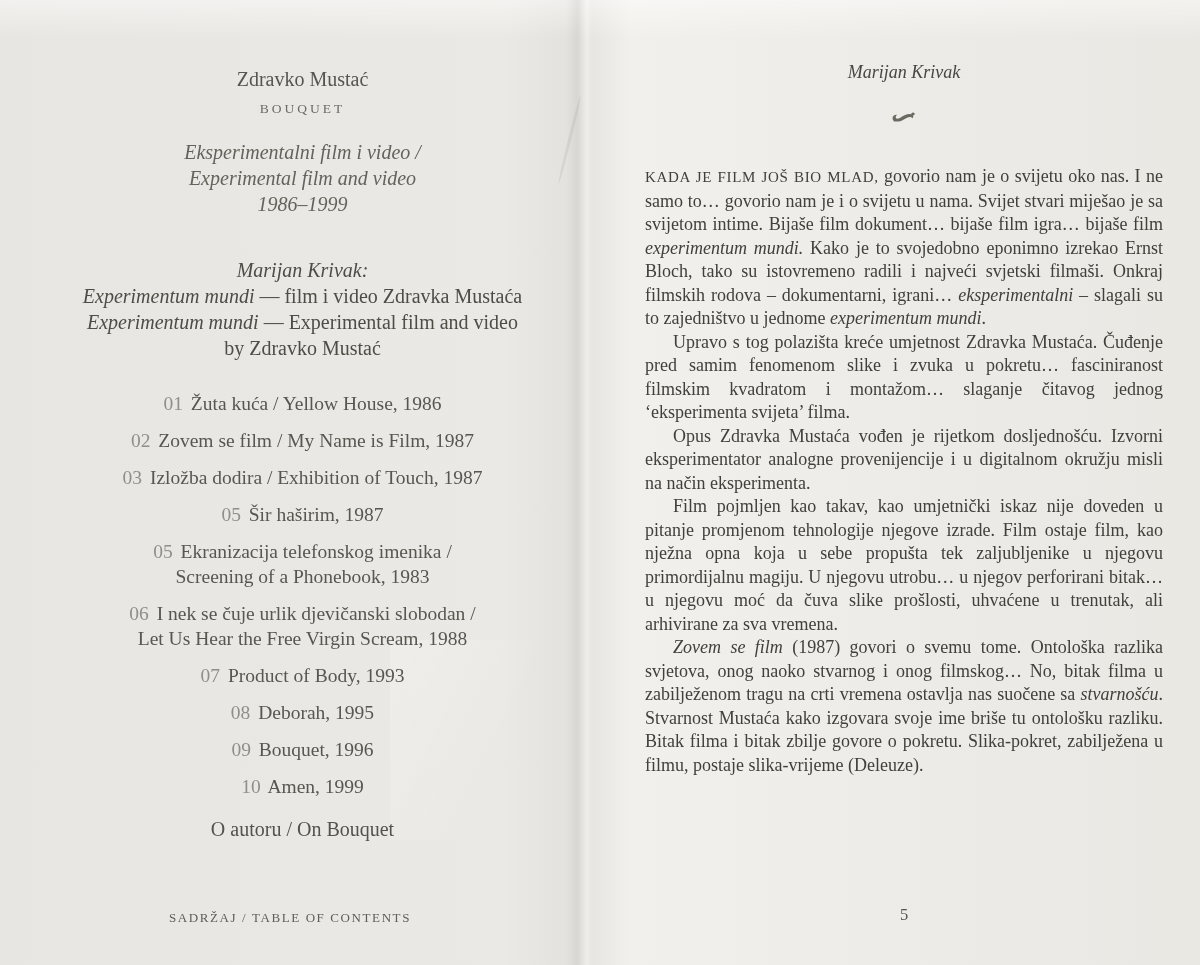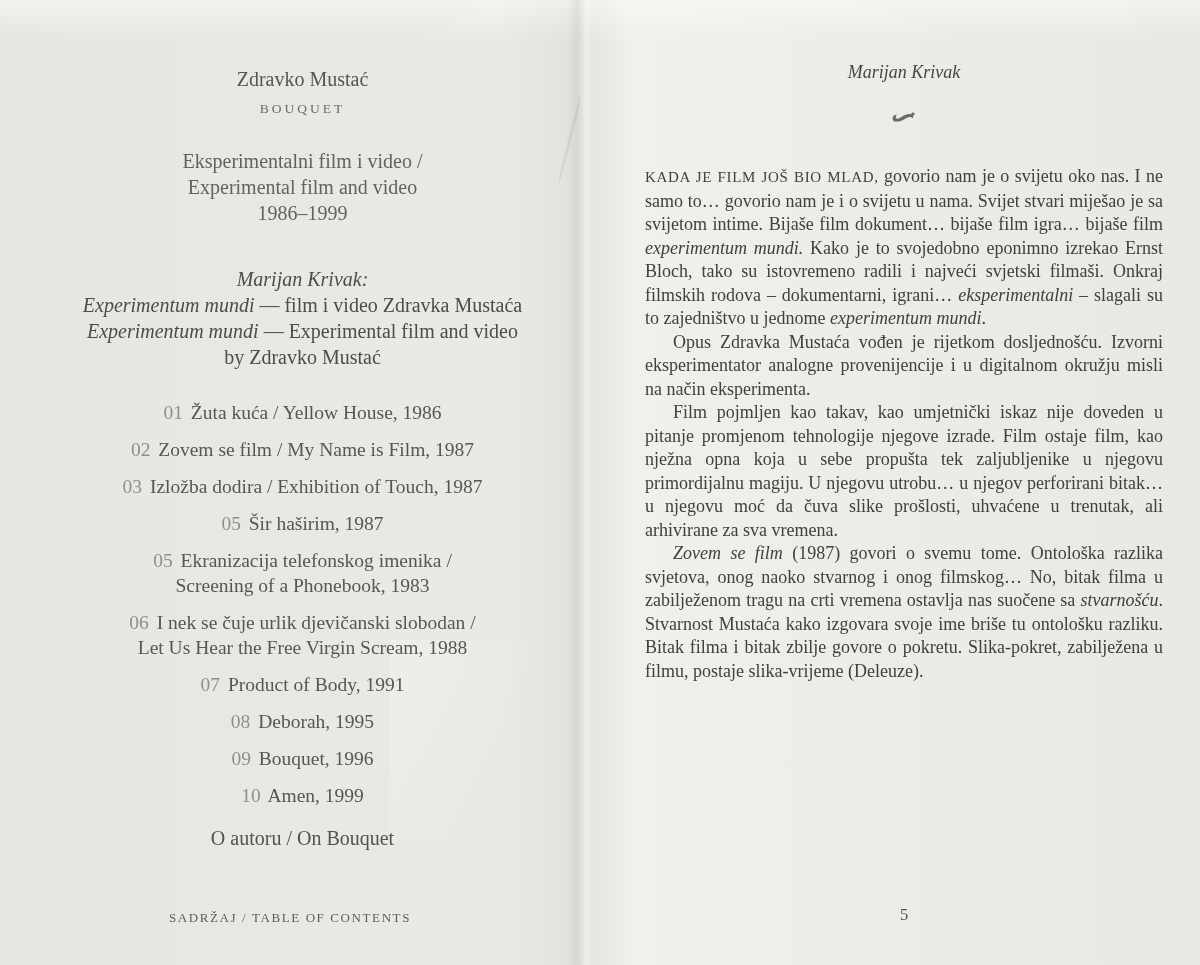--- a/index.html
+++ b/index.html
@@ -15,21 +15,21 @@
       linear-gradient(90deg,#e7e6e2 0%,#eae9e5 42%,#e2e1dd 48%,#f1f0ec 52.5%,#ecebe7 78%,#e9e8e3 100%);
   }
   .gutter{
     position:absolute;left:566px;top:0;width:26px;height:965px;
     background:linear-gradient(90deg,rgba(120,118,110,0) 0%,rgba(120,118,110,.10) 45%,rgba(255,255,255,.35) 80%,rgba(255,255,255,0) 100%);
   }
   
   .left-col{position:absolute;left:30px;top:68px;width:545px;text-align:center;color:#5d5d55;}
   .book-author{font-size:20px;color:#56564f;}
   .book-title{font-size:13.5px;letter-spacing:3px;margin-top:10px;color:#6b6b62;}
-  .subtitle{margin-top:31px;font-size:20px;line-height:26px;color:#63635b;}
+  .subtitle{margin-top:22px;font-size:20px;line-height:26px;color:#63635b;font-style:italic;}
   .essay-heading{margin-top:40px;font-size:20px;line-height:26px;color:#4d4d46;}
   .italic{font-style:italic;}
   .section-heading{margin-top:44px;font-size:14.5px;letter-spacing:1.3px;color:#65655d;}
   .film-list{margin-top:30px;}
   .film-item{font-size:19.5px;line-height:25px;margin-bottom:12px;color:#57564f;}
   .film-num{color:#8f8f88;padding-right:3px;text-align:right;}
   .about{margin-top:19px;font-size:20px;color:#53534c;}
   .toc-footer{
     position:absolute;left:30px;top:910px;width:520px;text-align:center;
     font-size:13px;letter-spacing:1.6px;color:#5e5e57;
@@ -80,21 +80,21 @@
     </div>
 
 
     <div class="film-list">
         <div class="film-item"><span class="film-num">01</span><span> Žuta kuća / Yellow House, 1986</span></div>
         <div class="film-item"><span class="film-num">02</span><span> Zovem se film / My Name is Film, 1987</span></div>
         <div class="film-item"><span class="film-num">03</span><span> Izložba dodira / Exhibition of Touch, 1987</span></div>
         <div class="film-item"><span class="film-num">05</span><span> Šir haširim, 1987</span></div>
         <div class="film-item"><span class="film-num">05</span><span> Ekranizacija telefonskog imenika /</span><br><span>Screening of a Phonebook, 1983</span></div>
         <div class="film-item"><span class="film-num">06</span><span> I nek se čuje urlik djevičanski slobodan /</span><br><span>Let Us Hear the Free Virgin Scream, 1988</span></div>
-        <div class="film-item"><span class="film-num">07</span><span> Product of Body, 1991</span></div>
+        <div class="film-item"><span class="film-num">07</span><span> Product of Body, 1993</span></div>
         <div class="film-item"><span class="film-num">08</span><span> Deborah, 1995</span></div>
         <div class="film-item"><span class="film-num">09</span><span> Bouquet, 1996</span></div>
         <div class="film-item"><span class="film-num">10</span><span> Amen, 1999</span></div>
       </div>
 
     <div class="about">O autoru / On Bouquet</div>
   </div>
 
   <div class="toc-footer">SADRŽAJ / TABLE OF CONTENTS</div>
 
@@ -103,20 +103,21 @@
 
 
     <div class="ornament-row">
       <svg width="30" height="20" viewBox="0 0 40 24" aria-hidden="true">
         <path d="M6,17 c-3,-4 0,-9 5,-8 c-2,1 -3,4 -1,5 c2,1 5,-1 8,-3 c4,-2.5 8,-4 12,-2.5 c3,1 3,4 1,5 c-1,-2 -4,-2 -7,-0.5 c-4,2 -8,5 -12,5 c-3,0 -5,0.5 -6,-1 z M30,7 c1,-1.5 3,-1.5 4,0 c1,1.5 -0.5,3 -2,3 c-1.5,0 -3,-1.5 -2,-3 z" fill="#6b6a61"></path>
       </svg>
     </div>
 
     <div class="essay-body">
         <p><span class="sc">KADA JE FILM JOŠ BIO MLAD,</span><span> govorio nam je o svijetu oko nas. I ne samo to… govorio nam je i o svijetu u nama. Svijet stvari miješao je sa svijetom intime. Bijaše film dokument… bijaše film igra… bijaše film </span><span class="i">experimentum mundi.</span><span> Kako je to svojedobno eponimno izrekao Ernst Bloch, tako su istovremeno radili i najveći svjetski filmaši. Onkraj filmskih rodova – dokumentarni, igrani… </span><span class="i">eksperimentalni</span><span> – slagali su to zajedništvo u jednome </span><span class="i">experimentum mundi</span><span>.</span></p>
+        <p><span>Upravo s tog polazišta kreće umjetnost Zdravka Mustaća. Čuđenje pred samim fenomenom slike i zvuka u pokretu… fasciniranost filmskim kvadratom i montažom… slaganje čitavog jednog ‘eksperimenta svijeta’ filma.</span></p>
         <p><span>Opus Zdravka Mustaća vođen je rijetkom dosljednošću. Izvorni eksperimentator analogne provenijencije i u digitalnom okružju misli na način eksperimenta.</span></p>
         <p><span>Film pojmljen kao takav, kao umjetnički iskaz nije doveden u pitanje promjenom tehnologije njegove izrade. Film ostaje film, kao nježna opna koja u sebe propušta tek zaljubljenike u njegovu primordijalnu magiju. U njegovu utrobu… u njegov perforirani bitak… u njegovu moć da čuva slike prošlosti, uhvaćene u trenutak, ali arhivirane za sva vremena.</span></p>
         <p><span class="i">Zovem se film</span><span> (1987) govori o svemu tome. Ontološka razlika svjetova, onog naoko stvarnog i onog filmskog… No, bitak filma u zabilježenom tragu na crti vremena ostavlja nas suočene sa </span><span class="i">stvarnošću</span><span>. Stvarnost Mustaća kako izgovara svoje ime briše tu ontološku razliku. Bitak filma i bitak zbilje govore o pokretu. Slika-pokret, zabilježena u filmu, postaje slika-vrijeme (Deleuze).</span></p>
       </div>
   </div>
 
   <div class="page-number">5</div>
 </div>
 
 </body></html>

